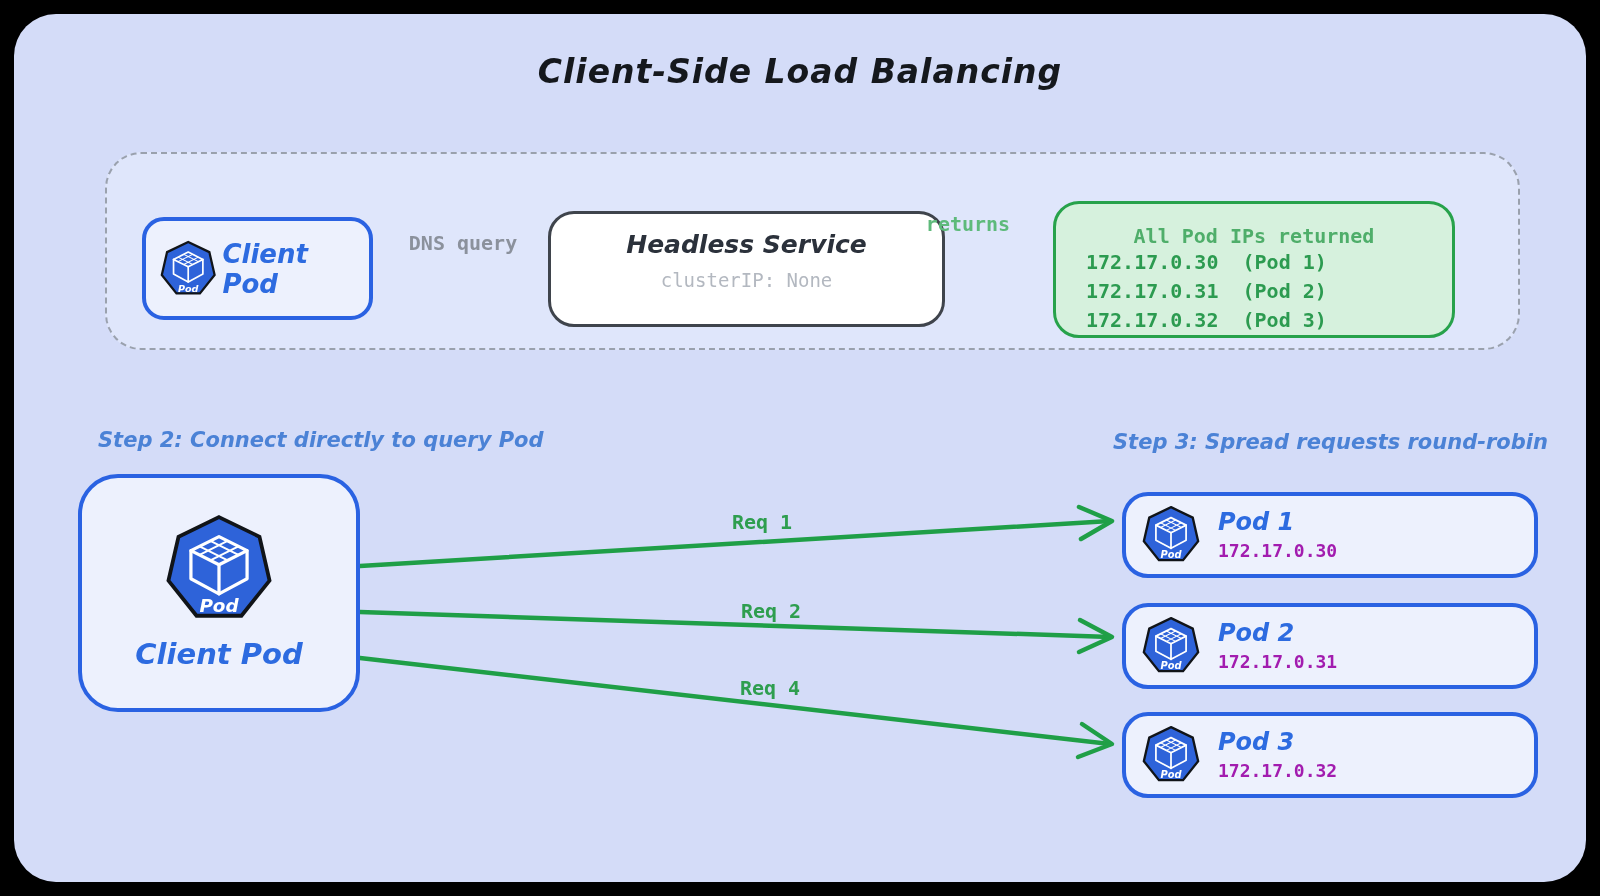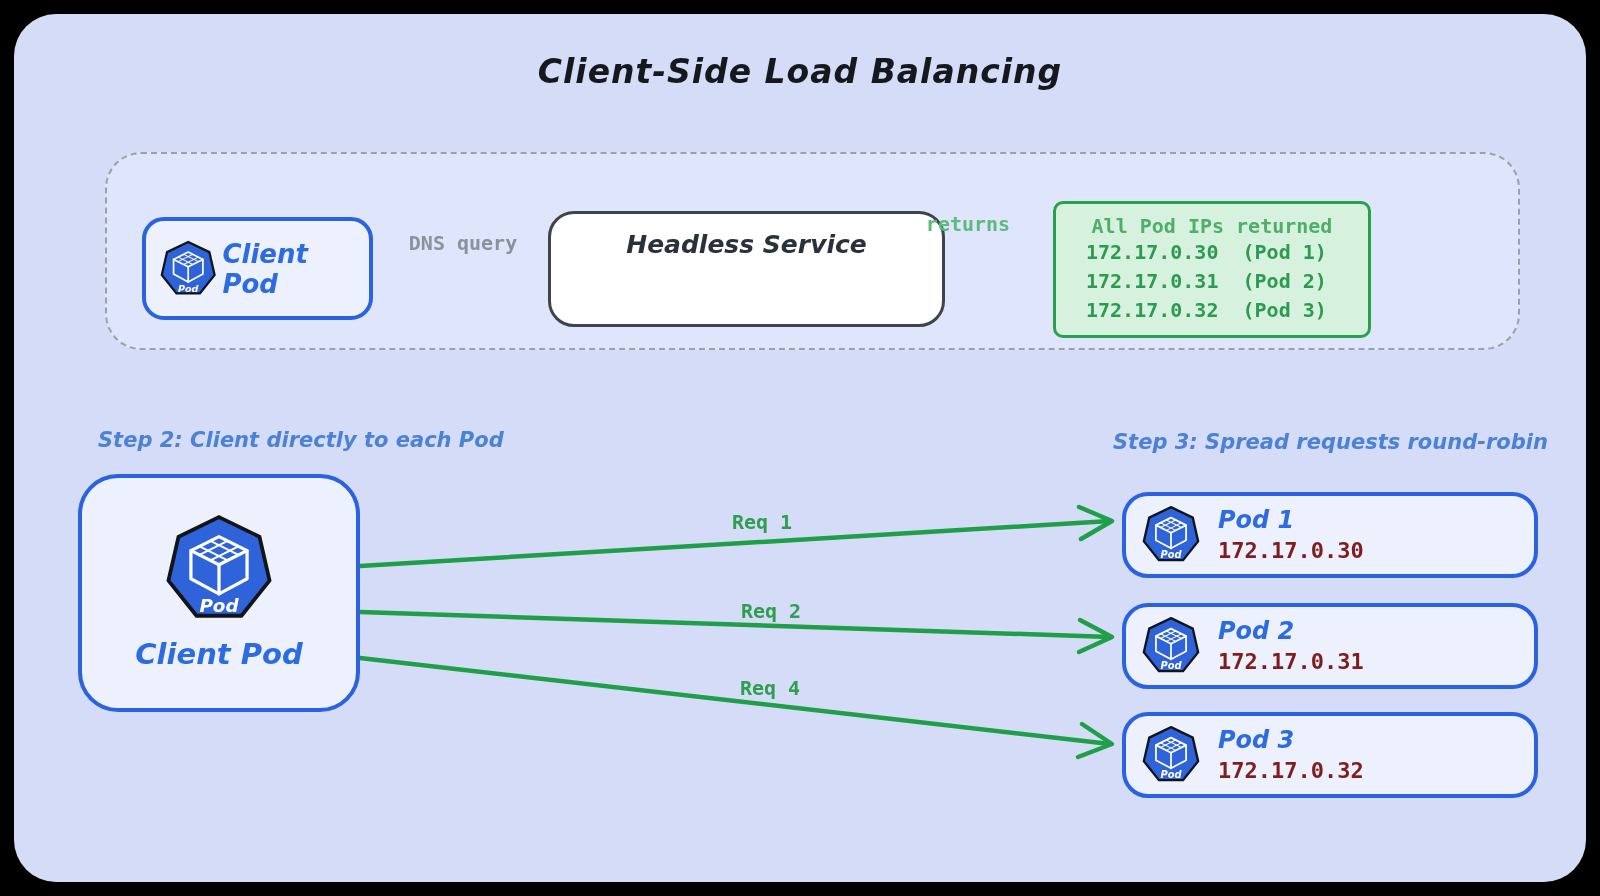--- a/index.html
+++ b/index.html
@@ -42,23 +42,23 @@
 
   #headless-box{
     left:548px;top:211px;width:397px;height:116px;border-radius:26px;
     background:#ffffff;border:3.5px solid #3f444c;box-sizing:border-box;
     text-align:center;padding-top:16px;
   }
   #headless-title{font-size:25px;font-weight:bold;color:#2b313b;}
   #headless-sub{font-size:19px;color:#b3b8c0;margin-top:10px;}
 
   #result-box{
-    left:1053px;top:201px;width:318px;height:137px;border-radius:10px;
+    left:1053px;top:201px;width:402px;height:137px;border-radius:26px;
     background:#d6f1dd;border:3px solid #27a24b;box-sizing:border-box;
-    padding-top:10px;
+    padding-top:20px;
   }
   #result-title{text-align:center;font-size:20px;color:#4fae6a;font-weight:bold;}
   .result-entry{font-size:20px;color:#2c9b50;line-height:29px;padding-left:30px;font-weight:bold;}
 
   
   .arrow-label{transform:translateX(-50%);font-size:20px;font-weight:bold;}
   .gray-label{color:#8b919c;}
   .green-label{color:#5eba7b;}
   .req-label{color:#2e9e4f;}
 
@@ -69,21 +69,21 @@
     border-width:4.5px;flex-direction:column;justify-content:center;gap:14px;
   }
   #s2-client-pod .client-pod-label{font-size:29px;}
 
   
   .pod-row{
     left:1122px;width:416px;height:86px;border-radius:26px;
     padding-left:16px;gap:18px;
   }
   .pod-row .pod-name{font-size:24px;font-weight:bold;color:#2d6be0;line-height:1.1;}
-  .pod-row .pod-ip{font-size:22px;color:#7f1d1d;margin-top:5px;font-weight:bold;}
+  .pod-row .pod-ip{font-size:18px;color:#a21caf;margin-top:5px;font-weight:bold;}
 
   svg{display:block;}
   #arrows{left:0;top:0;pointer-events:none;}
 </style>
 </head>
 <body>
 
 <div id="canvas">
   <div id="panel"></div>
 
@@ -130,32 +130,33 @@
       </g>
       <text x="50" y="90" text-anchor="middle" fill="#ffffff" font-size="17" font-weight="bold" font-style="italic" font-family="DejaVu Sans, sans-serif">Pod</text>
     </svg>
     <span class="client-pod-label hand">Client Pod</span>
   </div>
 
   <div class="abs arrow-label gray-label mono" style="left:463px;top:231px;">DNS query</div>
 
   <div id="headless-box" class="abs">
     <div id="headless-title" class="hand">Headless Service</div>
+    <div id="headless-sub" class="mono">clusterIP: None</div>
   </div>
 
   <div class="abs arrow-label green-label mono" style="left:968px;top:212px;">returns</div>
 
   <div id="result-box" class="abs">
     <div id="result-title" class="mono">All Pod IPs returned</div>
     <div class="result-entry mono pre">172.17.0.30  (Pod 1)</div>
     <div class="result-entry mono pre">172.17.0.31  (Pod 2)</div>
     <div class="result-entry mono pre">172.17.0.32  (Pod 3)</div>
   </div>
 
-  <div class="abs step-blue-label hand" style="left:98px;top:428px;">Step 2: Client directly to each Pod</div>
+  <div class="abs step-blue-label hand" style="left:98px;top:428px;">Step 2: Connect directly to query Pod</div>
 
   <div id="s2-client-pod" class="abs blue-box">
     <svg width="108" height="108" viewBox="0 0 100 100">
       <polygon points="50,2 87.5,20.1 96.8,60.7 70.8,93.3 29.2,93.3 3.2,60.7 12.5,20.1" fill="#2e63d9" stroke="#111418" stroke-width="3.5"></polygon>
       <g stroke="#ffffff" stroke-width="3" fill="none" stroke-linejoin="round" stroke-linecap="round">
         <path d="M50,20 L76,33 L50,46 L24,33 Z"></path>
         <path d="M24,33 L24,59 L50,73 L50,46"></path>
         <path d="M76,33 L76,59 L50,73"></path>
       </g>
       <g stroke="#ffffff" stroke-width="1.8" fill="none">

